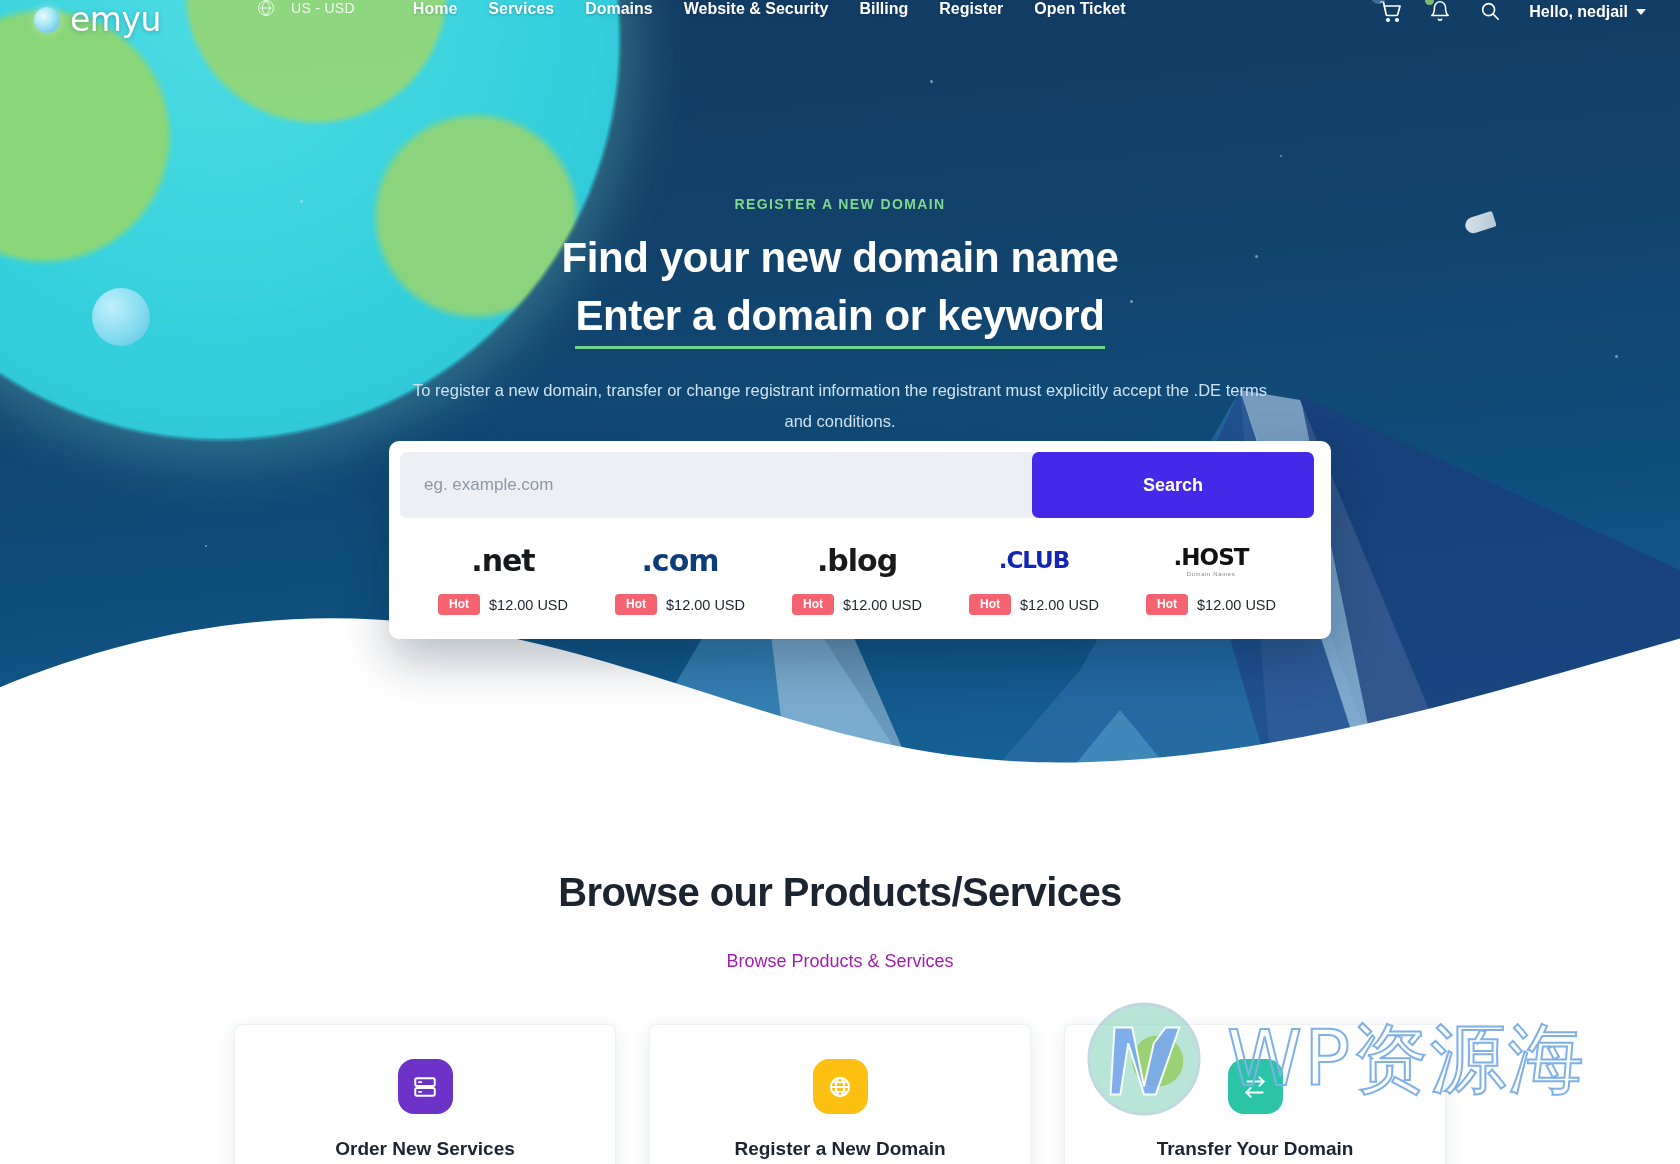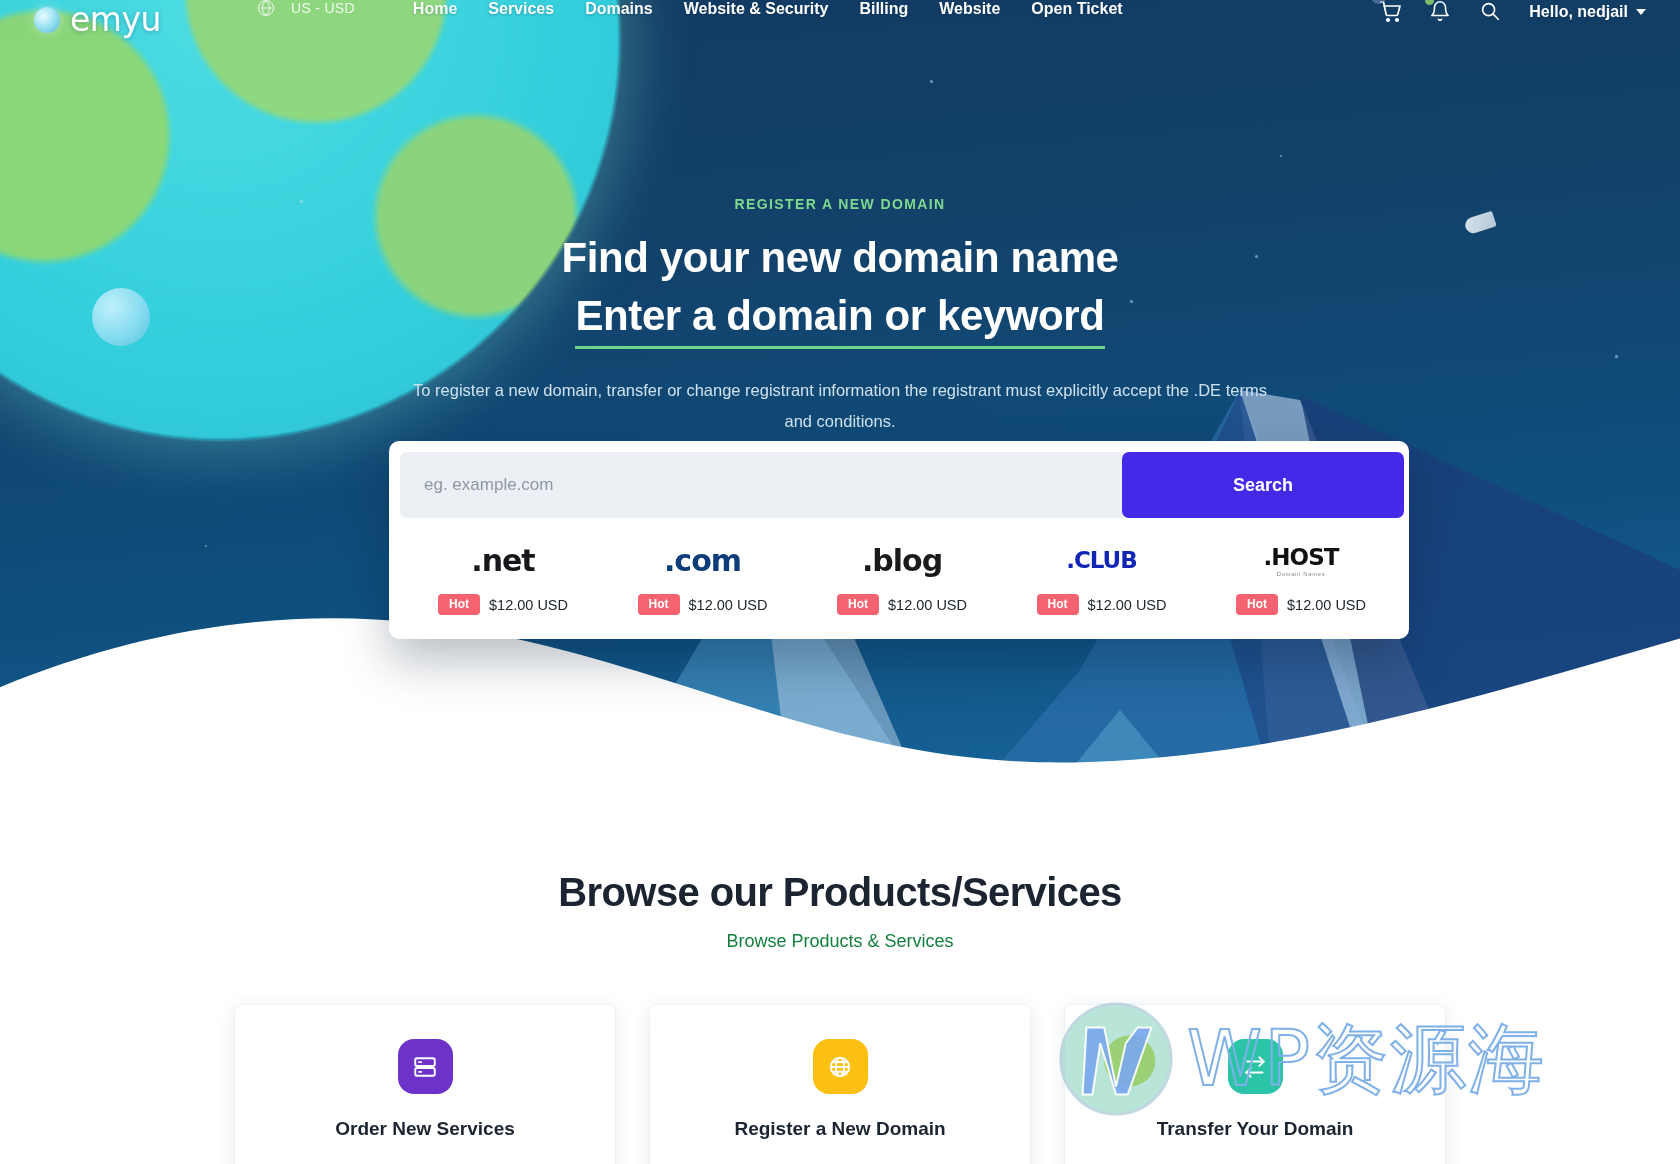--- a/index.html
+++ b/index.html
@@ -134,24 +134,24 @@
     margin-top: 10px; padding-bottom: 6px;
     border-bottom: 3px solid #6fd48a; letter-spacing: -.4px;
   }
   .lede {
     color: #cfe2f0; font-size: 16.5px; line-height: 1.85; margin-top: 26px;
     width: 880px; margin-left: auto; margin-right: auto;
   }
 
   
   .search-card {
-    position: absolute; left: 389px; top: 441px; width: 1020px; z-index: 35;
+    position: absolute; left: 389px; top: 441px; width: 942px; z-index: 35;
     background: #ffffff; border-radius: 10px;
     box-shadow: 0 22px 48px rgba(5,25,50,.28);
-    padding: 11px 5px 0 11px;
+    padding: 11px 17px 0 11px;
   }
   .search-row { display: flex; height: 66px; }
   .search-input {
     flex: 1; border: 0; outline: none;
     background: #eceff3; border-radius: 7px 0 0 7px;
     padding: 0 24px; font-size: 17px; color: #3b4552;
     font-family: "Liberation Sans", sans-serif;
   }
   .search-input::placeholder { color: #8e98a5; }
   .search-btn {
@@ -172,41 +172,41 @@
   .tld-price-row { display: flex; align-items: center; justify-content: center; gap: 9px; margin-top: 14px; }
   .hot {
     background: #f4636f; color: #ffffff; font-size: 12px; font-weight: 700;
     padding: 4px 11px; border-radius: 4px; line-height: 1.1;
   }
   .price { font-size: 14.5px; color: #222831; font-weight: 400; }
 
   
   .products { position: absolute; left: 0; top: 870px; width: 1680px; z-index: 20; text-align: center; }
   .sec-title { font-size: 40px; font-weight: 700; color: #1b2430; letter-spacing: -.6px; }
-  .sec-sub { font-size: 18px; color: #15803d; margin-top: 16px; }
+  .sec-sub { font-size: 18px; color: #a21caf; margin-top: 36px; }
   .cards {
     display: flex; justify-content: center; gap: 33px; margin-top: 52px;
   }
   .card {
     width: 382px; height: 210px; background: #ffffff;
     border-radius: 8px; box-shadow: 0 3px 18px rgba(25,45,75,.09);
     border: 1px solid #eef1f5;
     display: flex; flex-direction: column; align-items: center;
     padding-top: 34px; cursor: pointer;
   }
   .card-ico {
     width: 55px; height: 55px; border-radius: 16px;
     display: flex; align-items: center; justify-content: center;
   }
   .card-label { margin-top: 24px; font-size: 19px; font-weight: 700; color: #1b2430; }
 
   
   .watermark {
-    position: absolute; left: 1057px; top: 1000px; z-index: 60;
-    display: flex; align-items: center; gap: 12px; pointer-events: none;
+    position: absolute; left: 1085px; top: 1000px; z-index: 60;
+    display: flex; align-items: center; gap: 24px; pointer-events: none;
   }
   .wm-text {
     font-size: 76px; font-weight: 400; color: rgba(255,255,255,.0);
     -webkit-text-stroke: 2px #7fb0e8;
     font-family: "DejaVu Sans", sans-serif;
     line-height: 1; letter-spacing: 2px;
   }
 </style>
 </head>
 <body>
@@ -258,21 +258,21 @@
       <span class="globe-ico"></span>
       <span class="currency-text">US - USD</span>
     </div>
 
     <nav class="nav">
       <a href="#" class="active">Home</a>
       <a href="#">Services</a>
       <a href="#">Domains</a>
       <a href="#">Website &amp; Security</a>
       <a href="#">Billing</a>
-      <a href="#">Website</a>
+      <a href="#">Register</a>
       <a href="#">Open Ticket</a>
     </nav>
 
     <div class="header-right">
 
       <div class="icon-btn">
         <span class="cart-badge">0</span>
         <svg width="24" height="24" viewBox="0 0 24 24" fill="none" stroke="#ffffff" stroke-width="1.7" stroke-linecap="round" stroke-linejoin="round">
           <circle cx="9" cy="20" r="1.2"></circle>
             <circle cx="18" cy="20" r="1.2"></circle>

